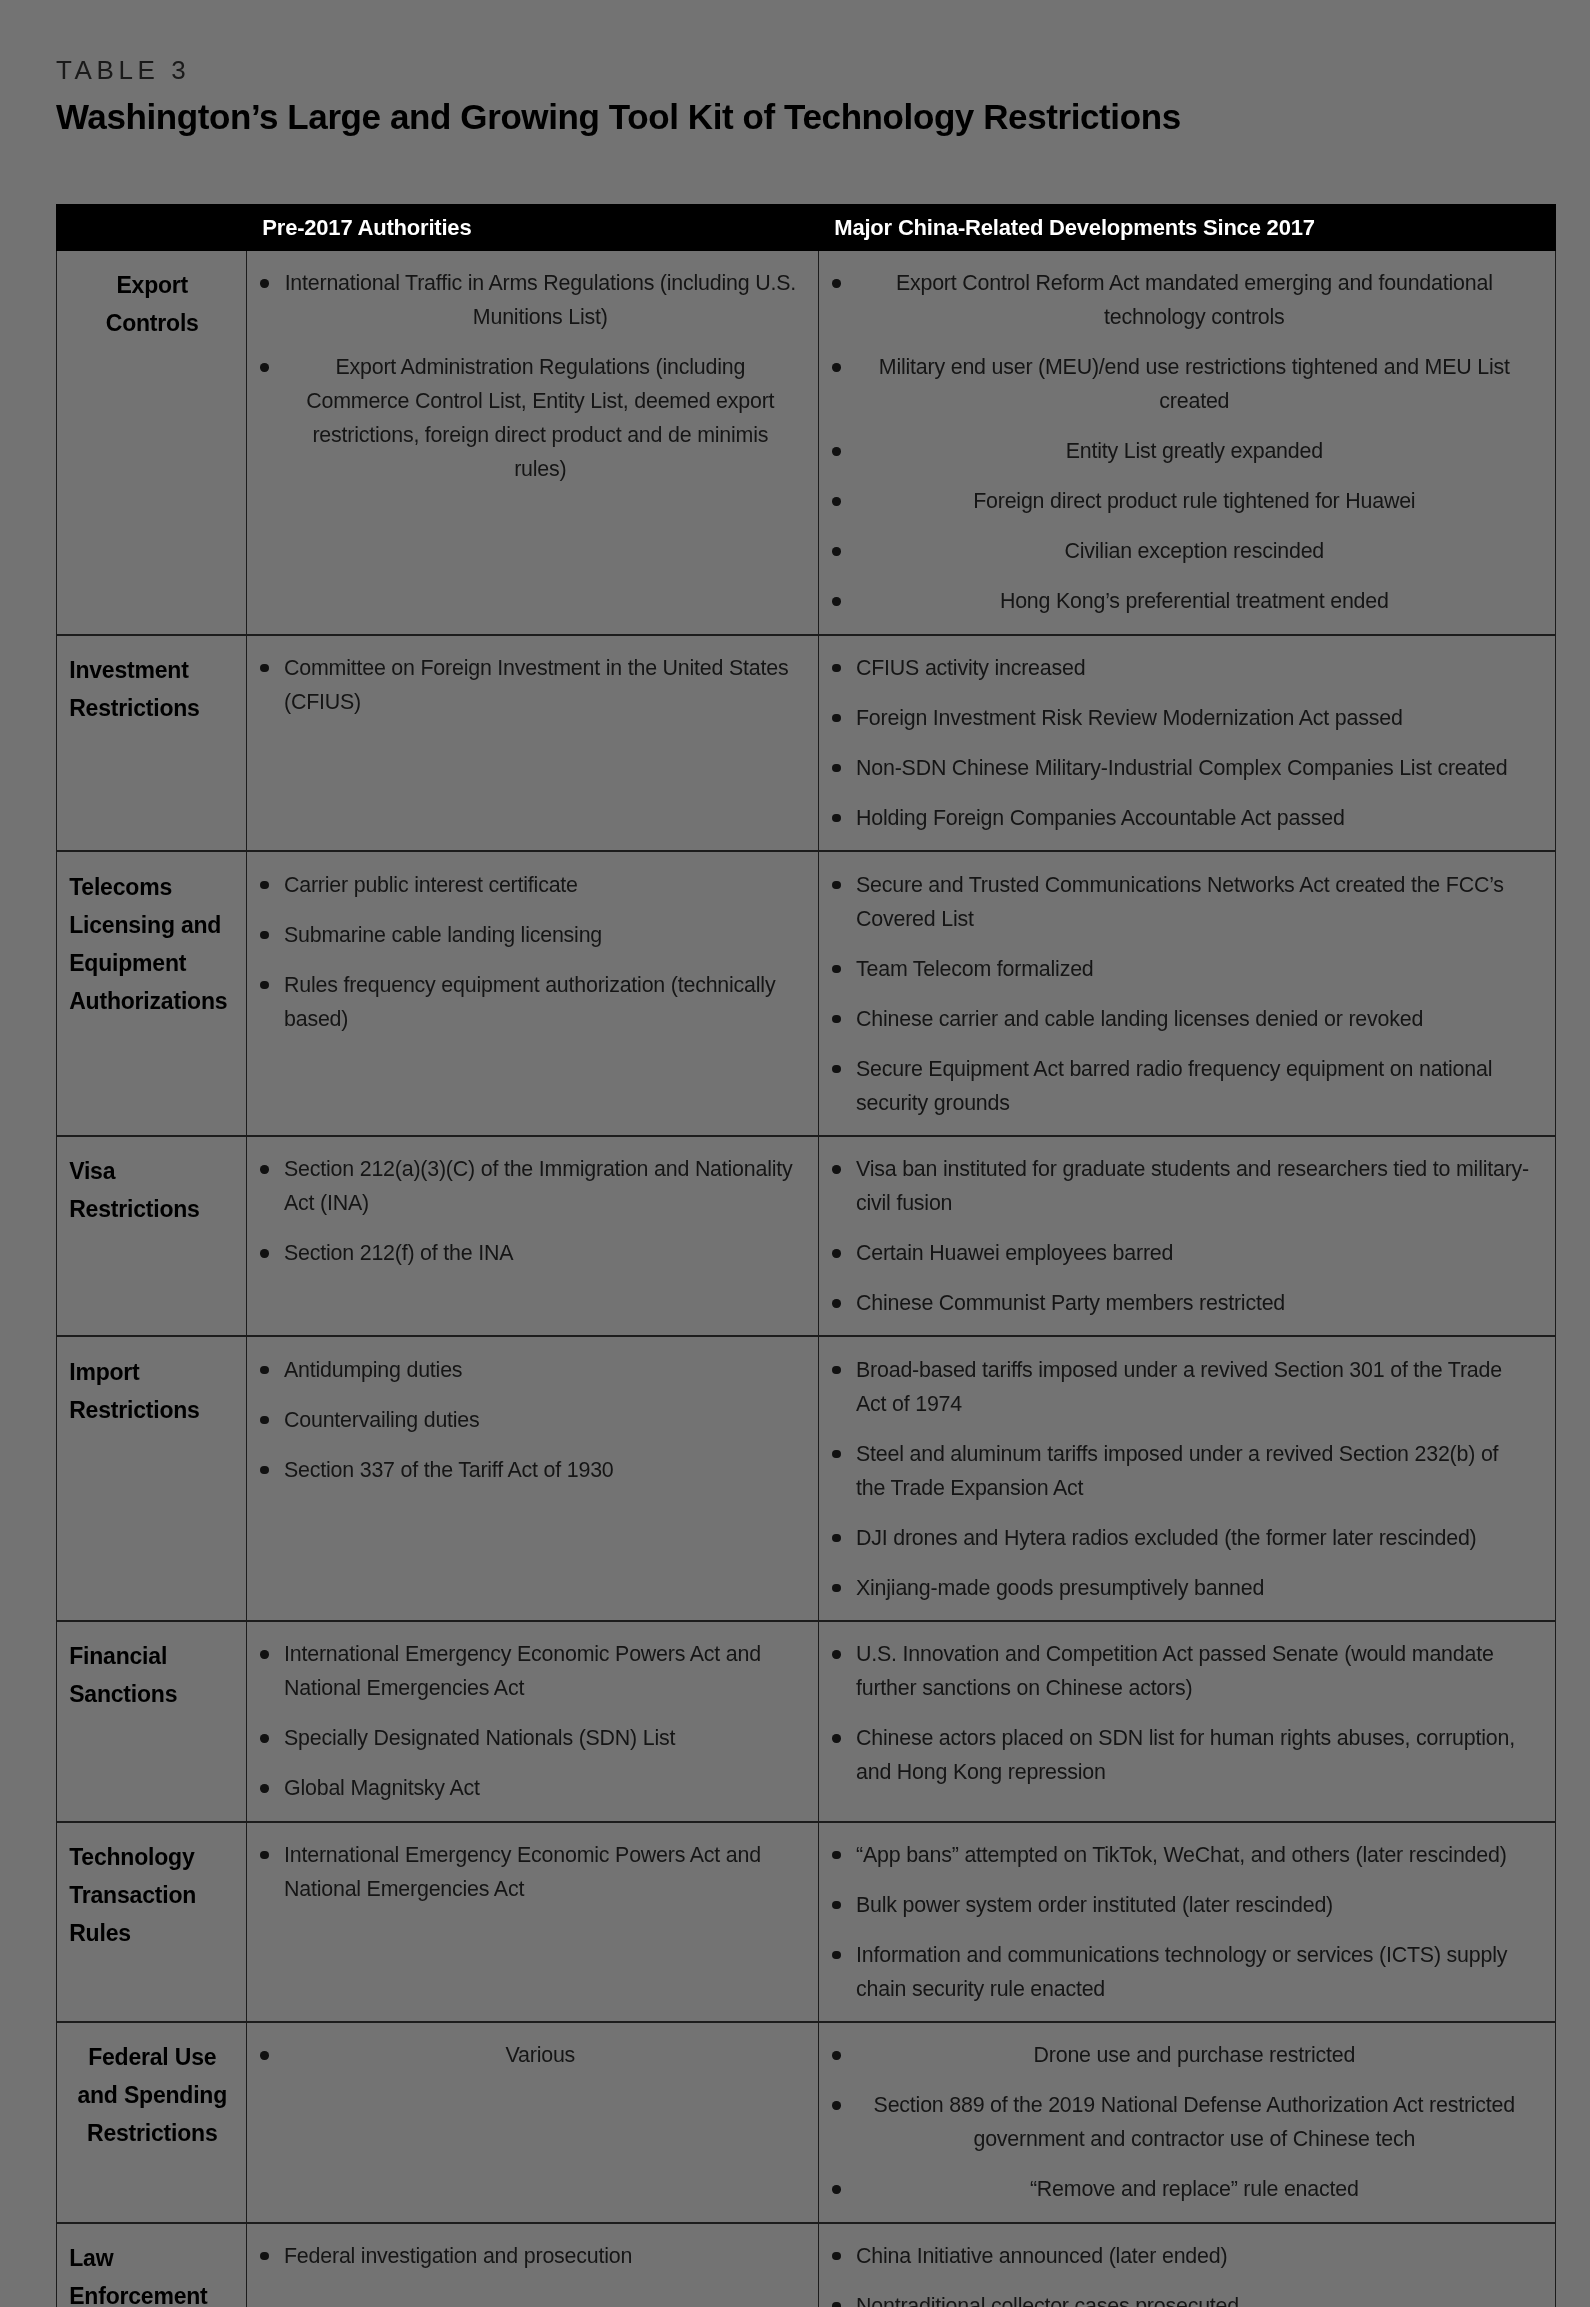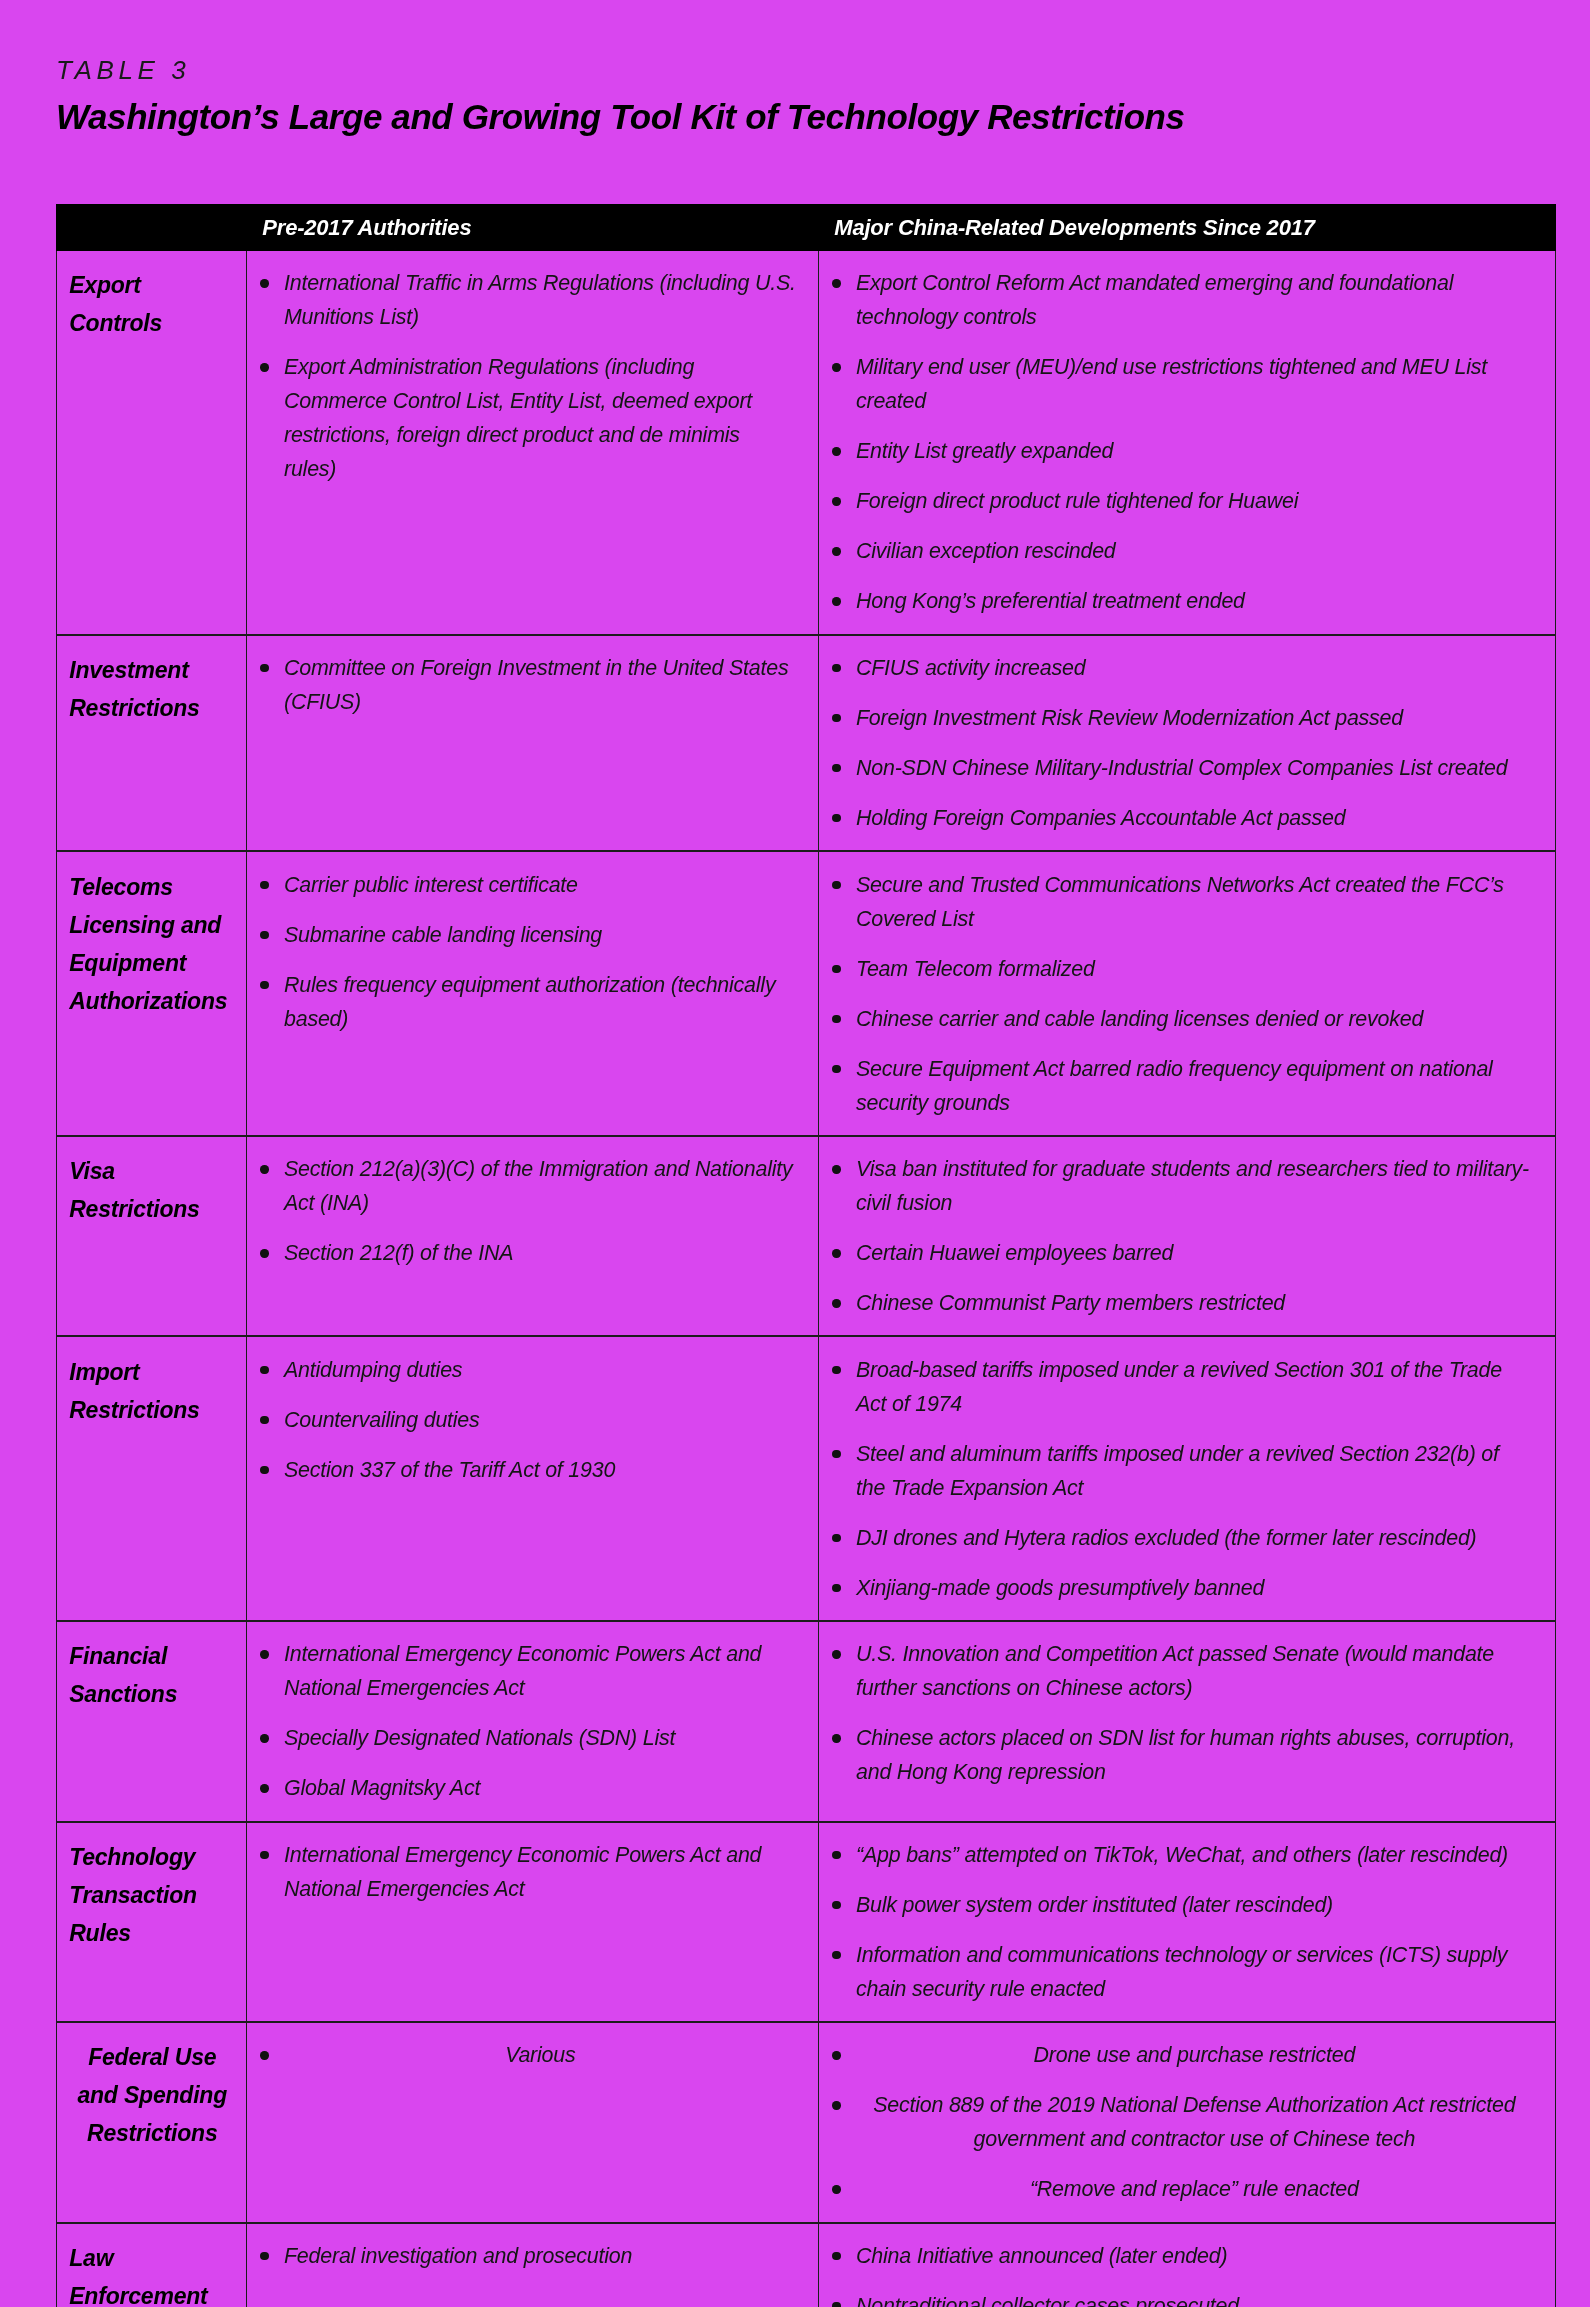--- a/index.html
+++ b/index.html
@@ -5,25 +5,24 @@
   html, body {
     margin: 0;
     padding: 0;
     background: #ffffff;
     font-family: "Liberation Sans", "DejaVu Sans", sans-serif;
   }
   .page {
     position: relative;
     width: 1590px;
     height: 2307px;
-    background: #d946ef;
+    background: #737373;
     box-sizing: border-box;
     padding: 56px 0 0 56px;
     overflow: hidden;
-    font-style: italic;
   }
   .table-label {
     font-size: 26px;
     font-weight: 400;
     letter-spacing: 4.6px;
     color: #1a1a1a;
     line-height: 1.1;
   }
   .doc-title {
     margin: 12.2px 0 0 0;
@@ -57,21 +56,21 @@
     border-left: 1.5px solid #1c1c1c;
     border-right: 1.5px solid #1c1c1c;
     box-sizing: border-box;
   }
   .row {
     display: grid;
     grid-template-columns: 189px 572px 736px;
     box-sizing: border-box;
   }
   .row + .row { border-top: 2.3px solid #1c1c1c; }
-  .row:nth-child(1) { min-height: 376px; }
+  .row:nth-child(1) { min-height: 376px; text-align: center; }
   .row:nth-child(2) { min-height: 202px; }
   .row:nth-child(3) { min-height: 275px; }
   .row:nth-child(4) { min-height: 189px; }
   .row:nth-child(5) { min-height: 280px; }
   .row:nth-child(6) { min-height: 194px; }
   .row:nth-child(7) { min-height: 180px; }
   .row:nth-child(8) { min-height: 179px; text-align: center; }
   .row:nth-child(9) { min-height: 95px; }
   .cell {
     box-sizing: border-box;

